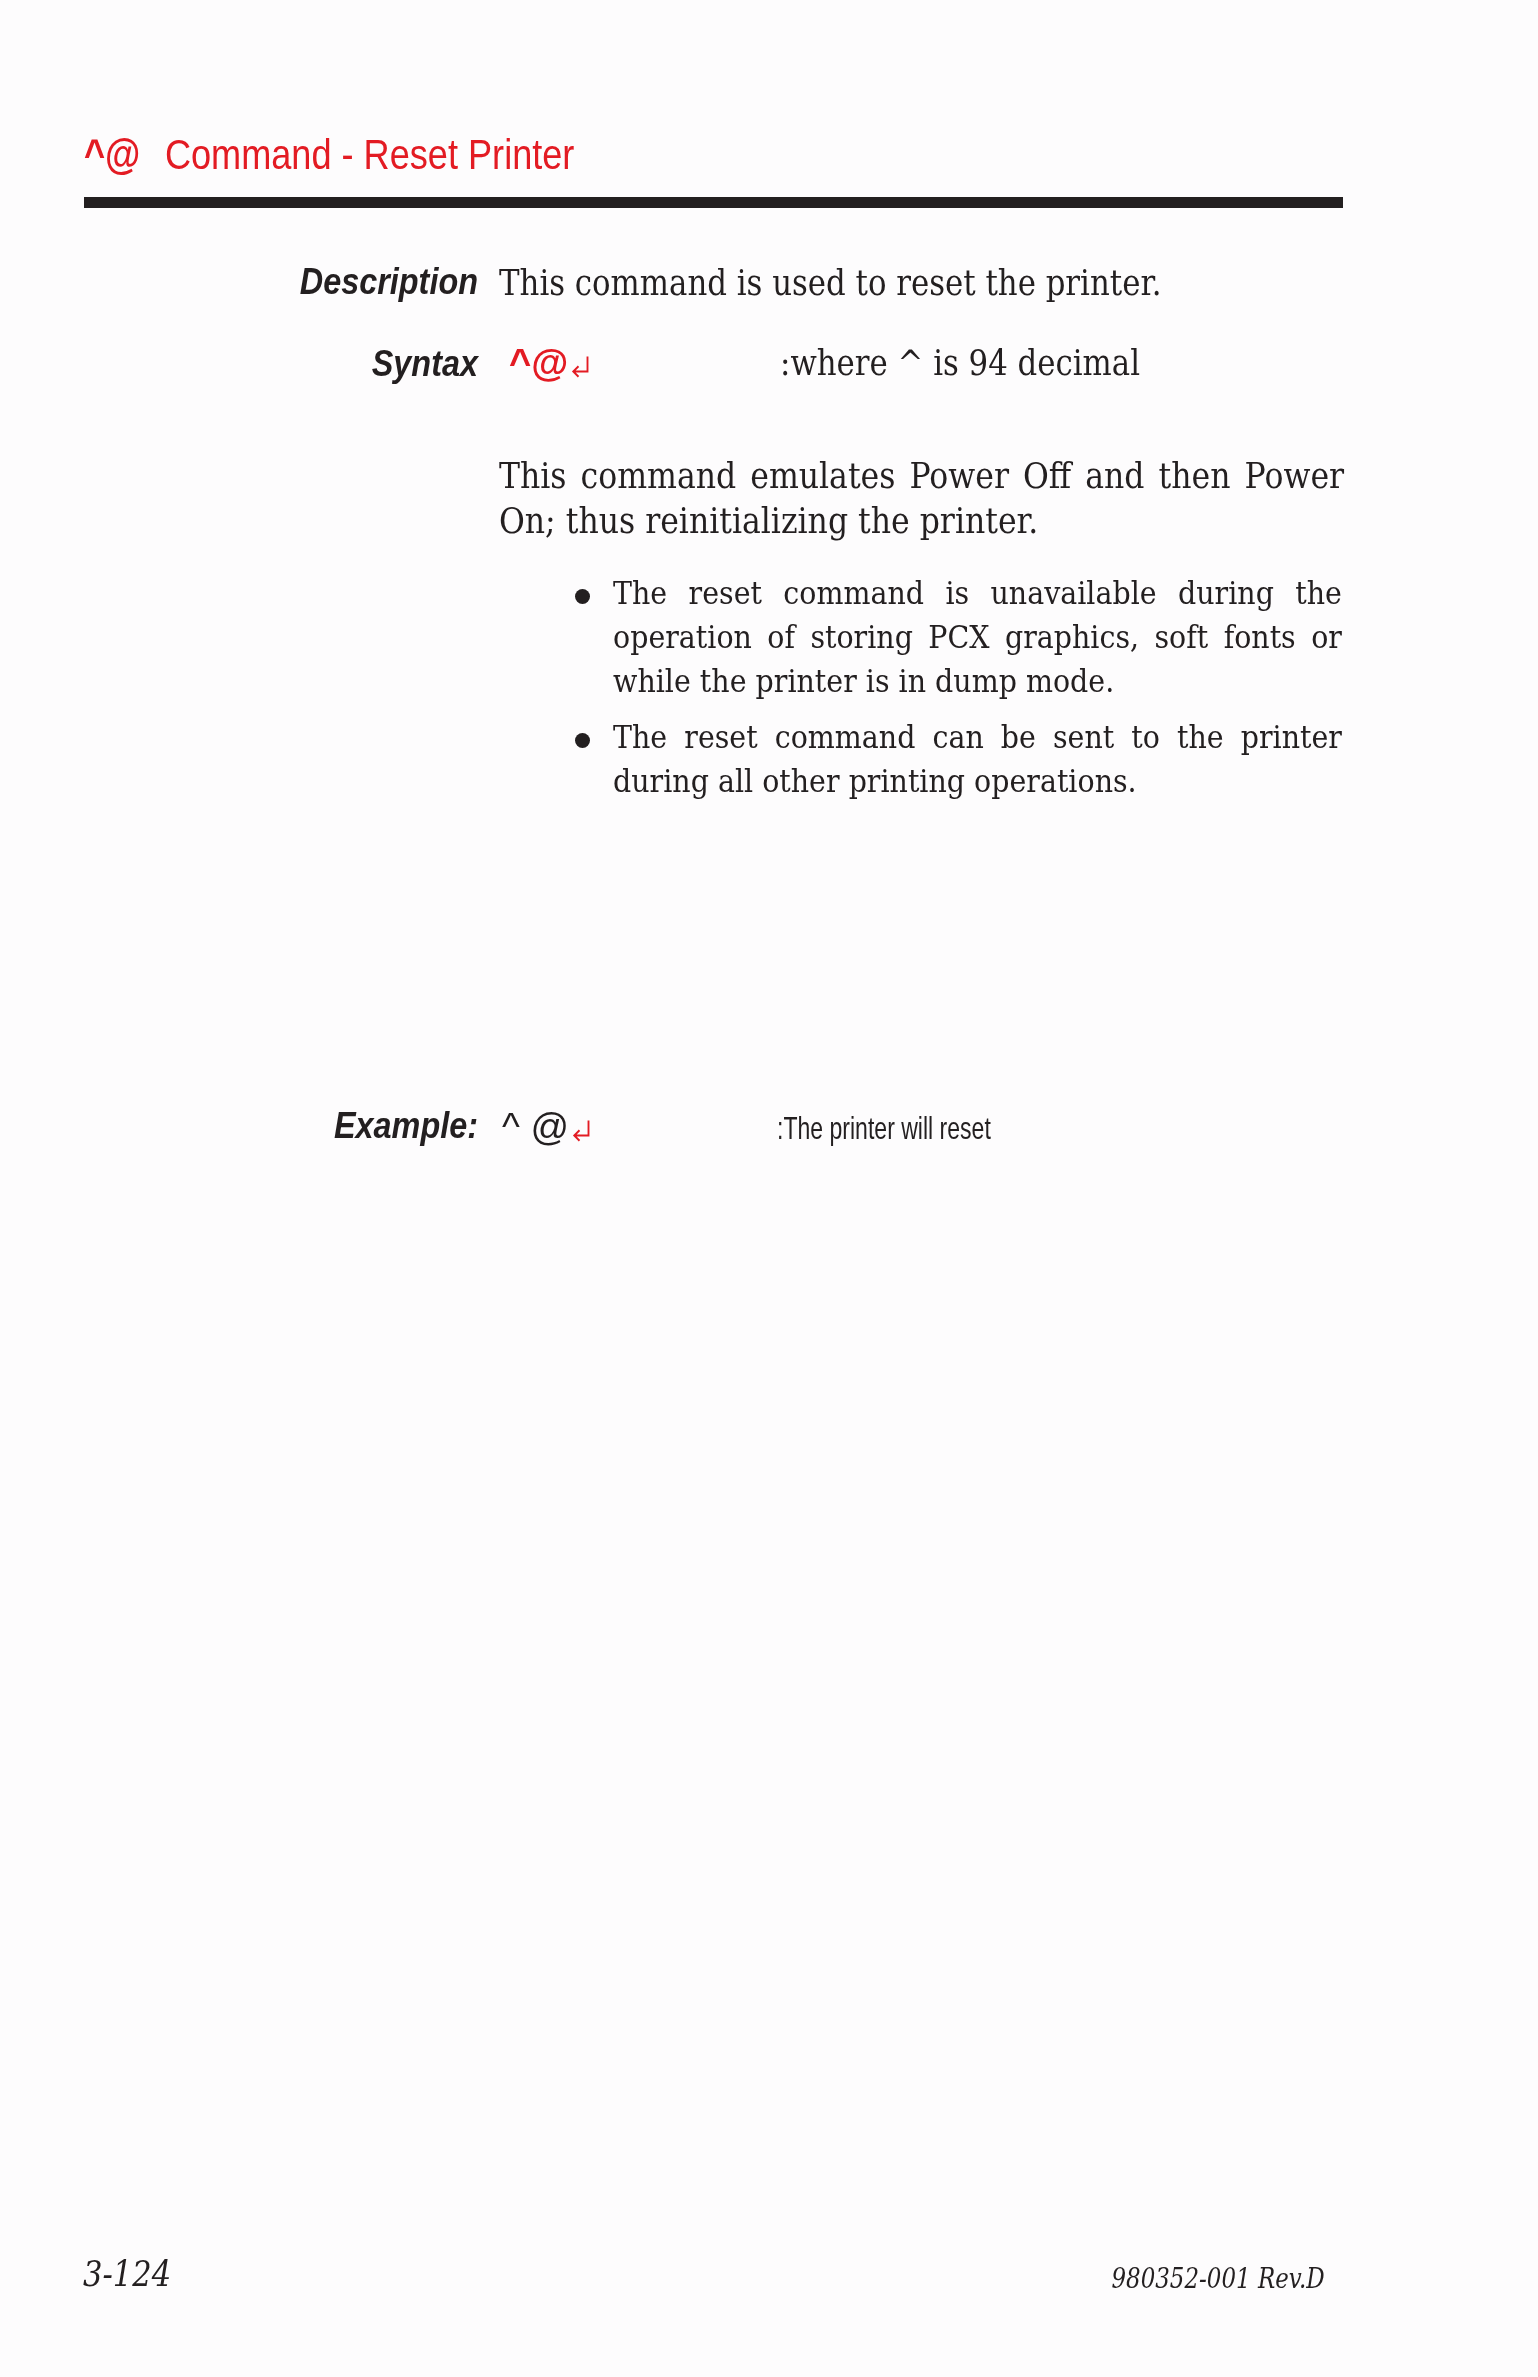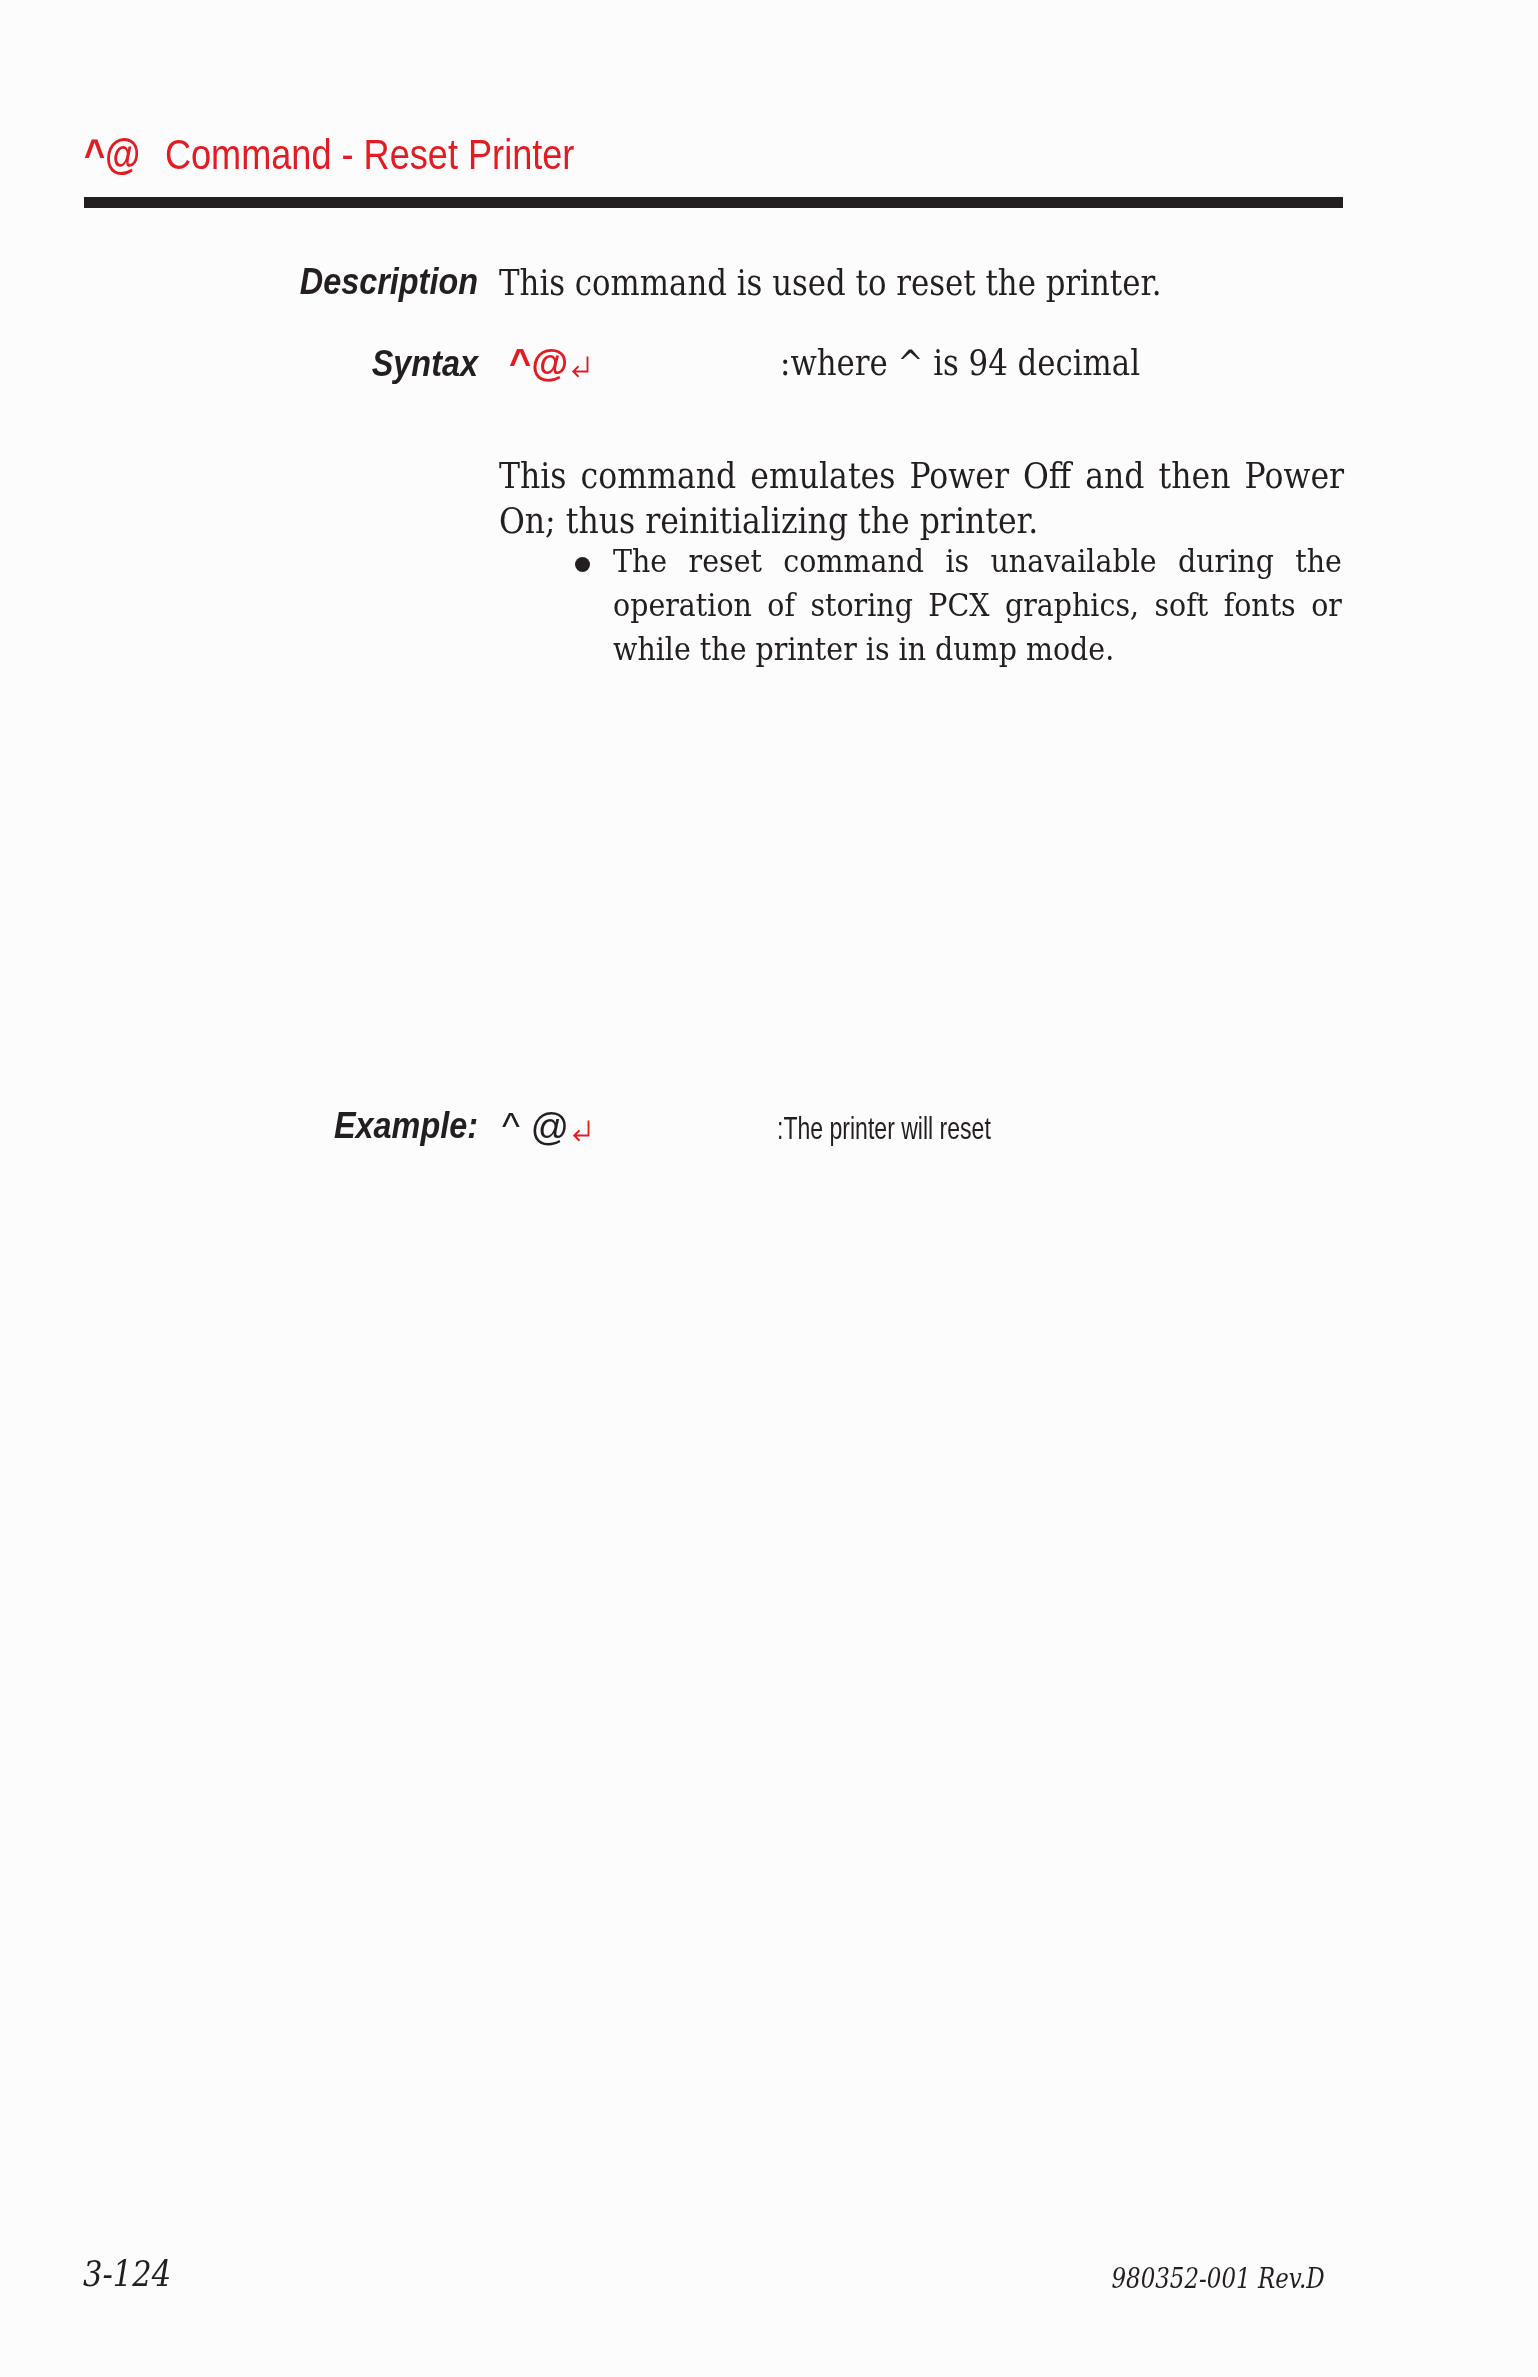--- a/index.html
+++ b/index.html
@@ -86,21 +86,21 @@
       line-height: 45px;
       white-space: normal;
       text-align: justify;
       transform: scaleX(0.9);
       transform-origin: left top;
       width: 939px;
     }
 
     .bullet-list {
       left: 571px;
-      top: 539px;
+      top: 571px;
       width: 772px;
     }
     .bullet {
       position: relative;
       padding-left: 42px;
       margin-bottom: 12px;
     }
     .bullet-dot {
       position: absolute;
       left: 3.8px;
@@ -178,20 +178,24 @@
 </div>
 <div class="abs body-text" style="left:780px; top:346px; font-size:35px;">:where ^ is 94 decimal</div>
 
 <div class="abs para" style="top:454px;">This command emulates Power Off and then Power On; thus reinitializing the printer.</div>
 
 <div class="abs bullet-list">
   <div class="bullet">
     <span class="bullet-dot"></span>
     <span class="bullet-text" style="white-space:normal;">The reset command is unavailable during the operation of storing PCX graphics, soft fonts or while the printer is in dump mode.</span>
   </div>
+  <div class="bullet">
+    <span class="bullet-dot"></span>
+    <span class="bullet-text" style="white-space:normal;">The reset command can be sent to the printer during all other printing operations.</span>
+  </div>
 </div>
 
 <div class="abs label" style="top:1108px;">Example:</div>
 <div class="abs" style="left:502px; top:1108px;">
   <span class="example-cmd">^ @</span><svg class="return-icon" viewBox="0 0 26 30">
     <path d="M22 2 V22 H4 M10 15 L3 22 L10 29" fill="none" stroke="#e31b23" stroke-width="2.5"></path>
   </svg>
 </div>
 <div class="abs example-result" style="left:777px; top:1112px;">:The printer will reset</div>
 

